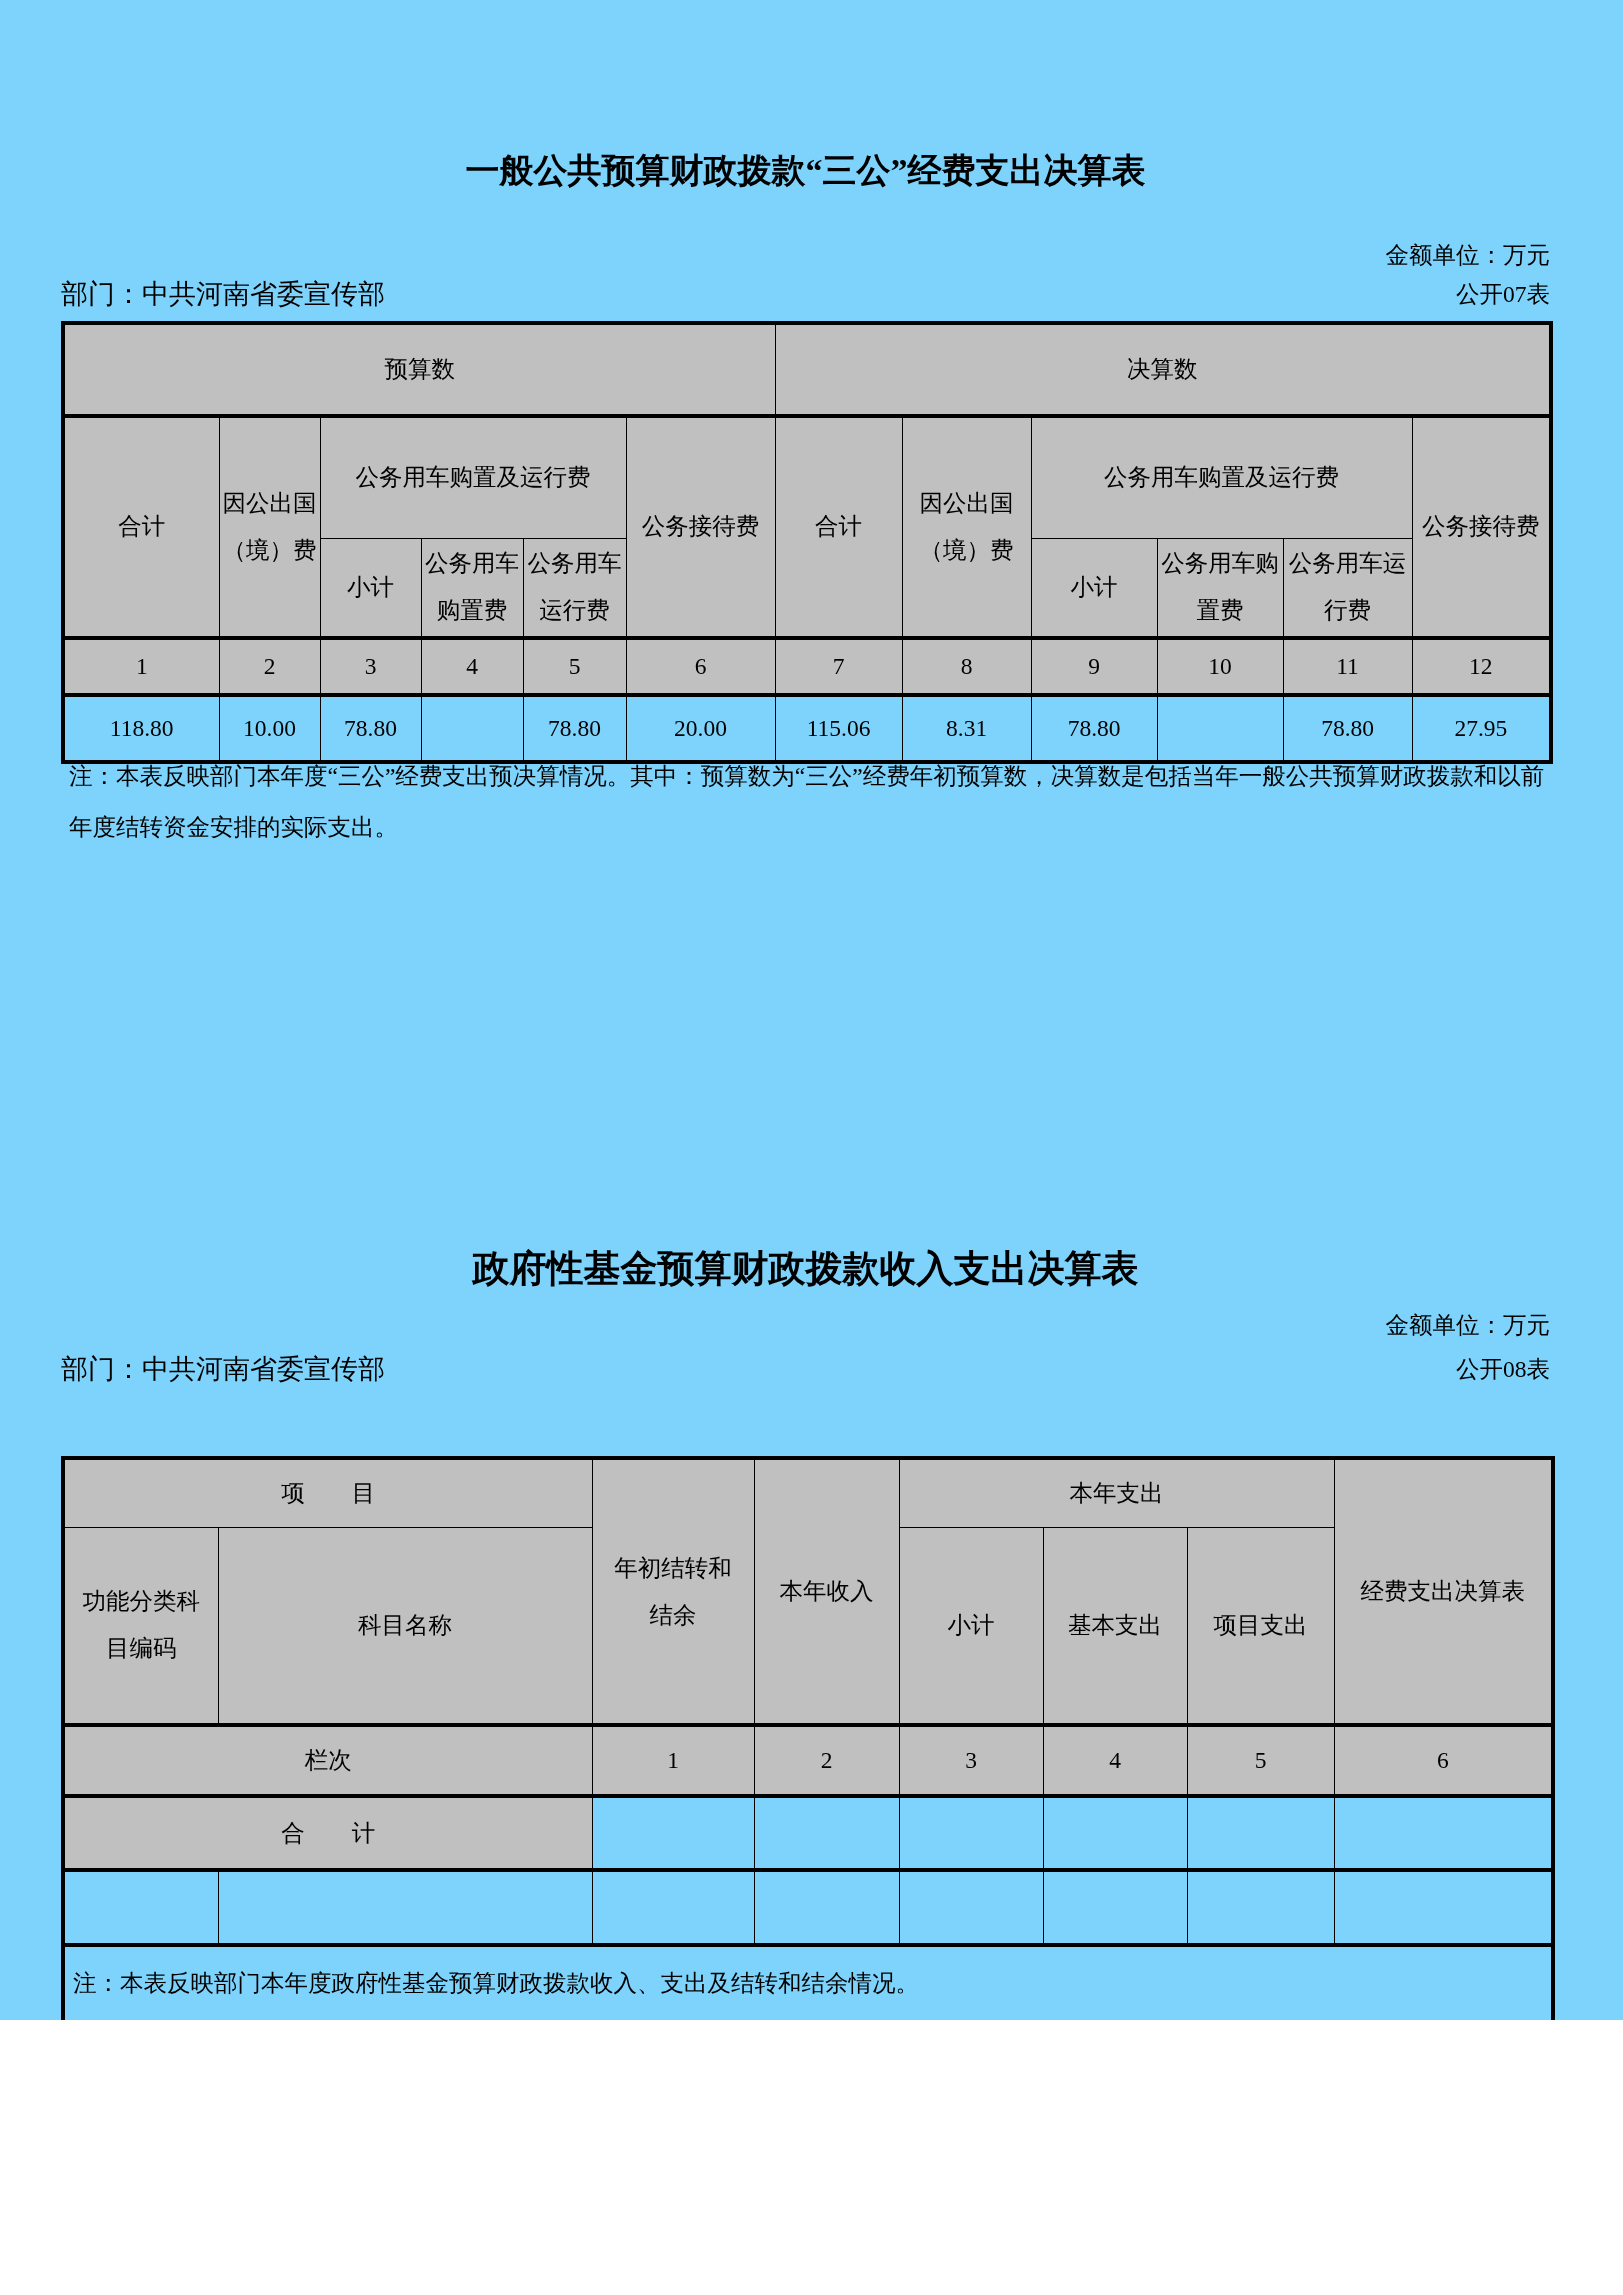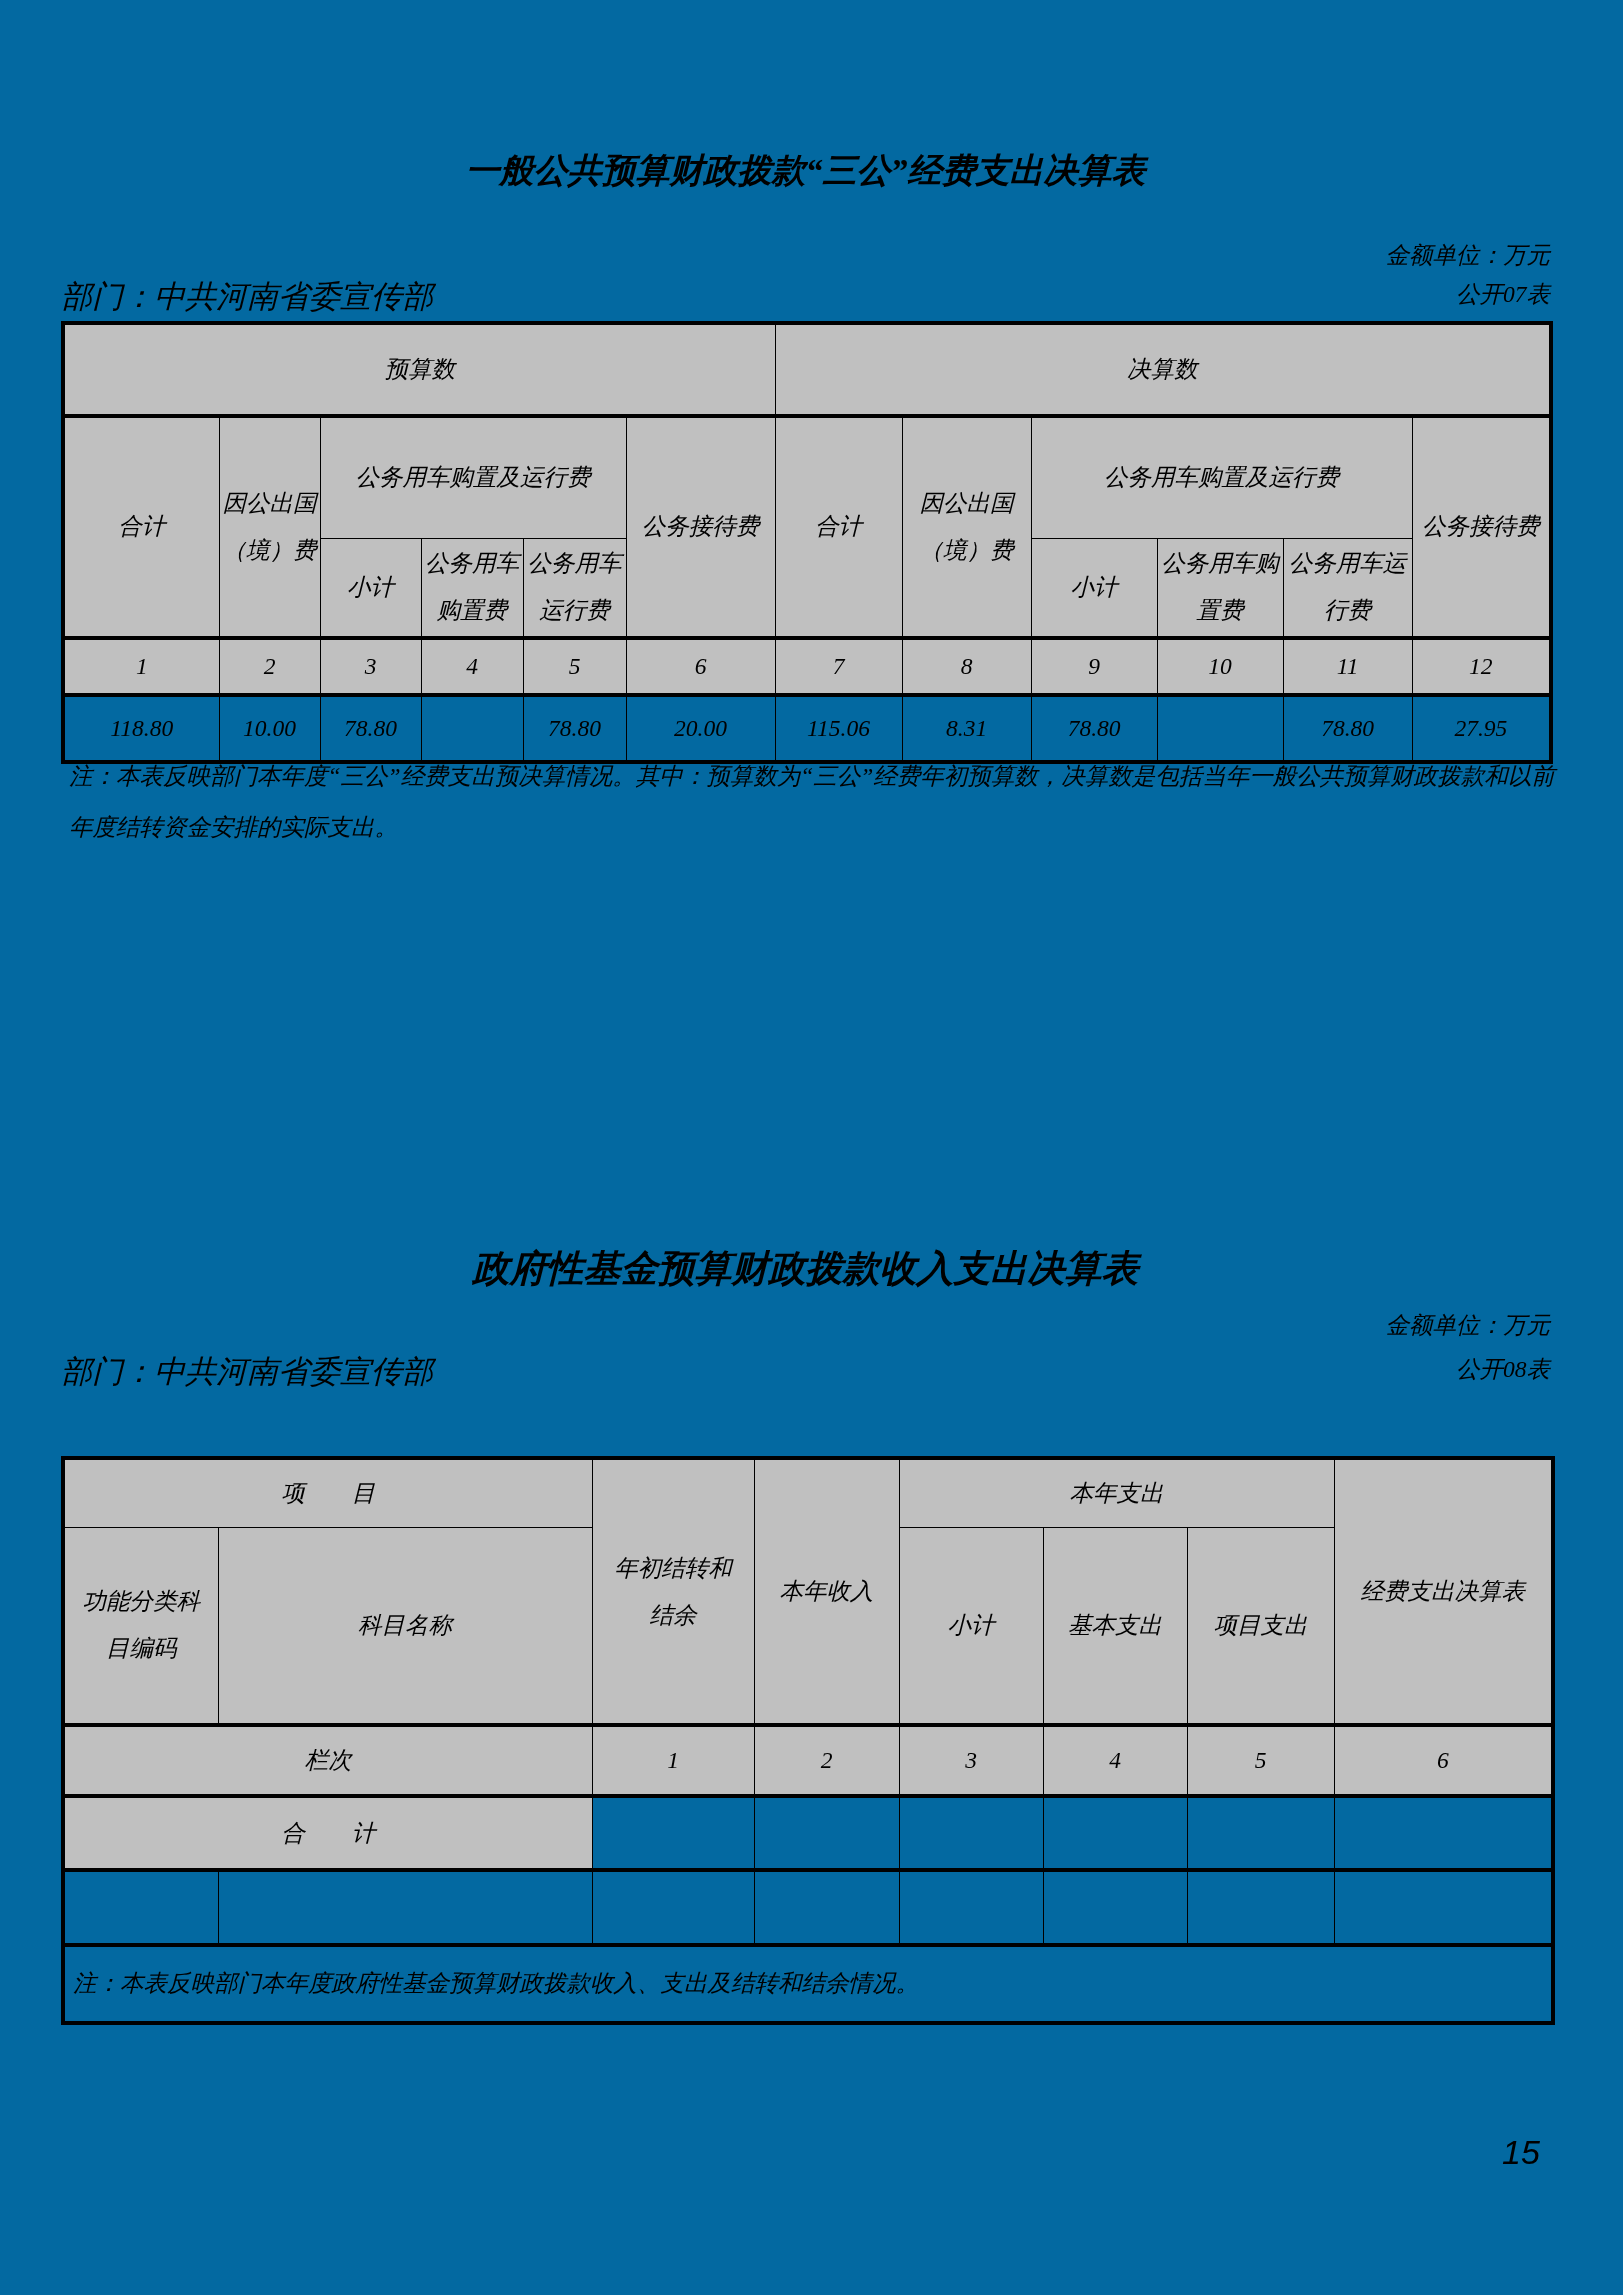--- a/index.html
+++ b/index.html
@@ -4,40 +4,39 @@
 <style>
   :root{
     --header-bg:#c0c0c0;
     --border-color:#000000;
     --text-color:#000000;
   }
   html,body{margin:0;padding:0;background:#ffffff;}
   .page{
     position:relative;
     width:1623px;
-    height:2295px;
-    background:#0369a1;
+    height:2020px;
+    background:#7dd3fc;
     color:var(--text-color);
     font-family:"Liberation Serif","DejaVu Serif",serif;
     overflow:hidden;
-    font-style:italic;
   }
   .content{position:absolute;left:61px;top:0;width:1489px;height:100%;}
   .doc-title{
     position:absolute;left:0;width:100%;
     text-align:center;font-weight:bold;line-height:1.2;
   }
   .title-1{top:151px;font-size:34px;}
   .title-2{top:1247px;font-size:37px;}
   .meta-right{position:absolute;right:0;text-align:right;font-size:23.5px;line-height:1.2;margin-top:11px;}
   .unit-1{top:230px;}
   .sheet-1{top:269px;}
   .unit-2{top:1300px;}
   .sheet-2{top:1344px;}
-  .dept{position:absolute;left:0;font-size:31px;line-height:1.2;}
+  .dept{position:absolute;left:0;font-size:27px;line-height:1.2;}
   .dept-1{top:278px;}
   .dept-2{top:1353px;}
   table{
     position:absolute;left:0;width:1489px;
     border-collapse:collapse;table-layout:fixed;
     border:4px solid var(--border-color);
   }
   .table-1{top:321px;}
   .table-2{top:1456px;}
   td{

